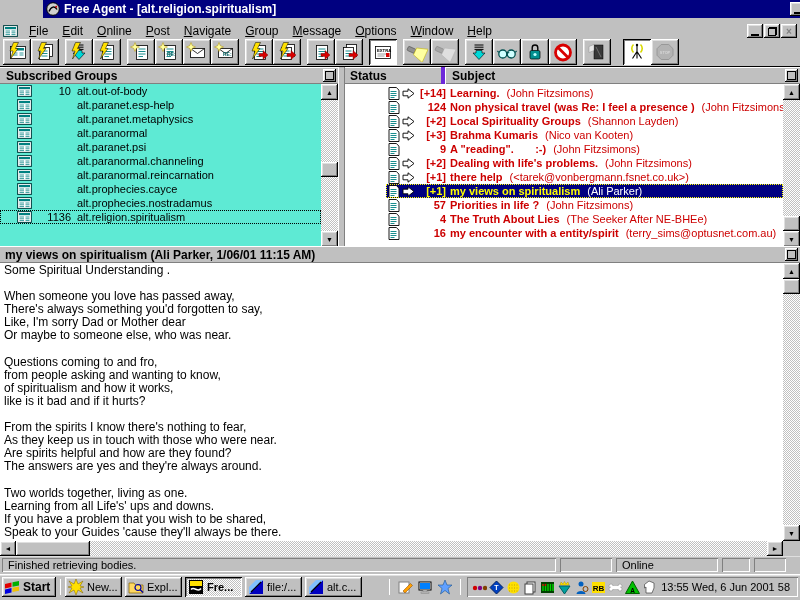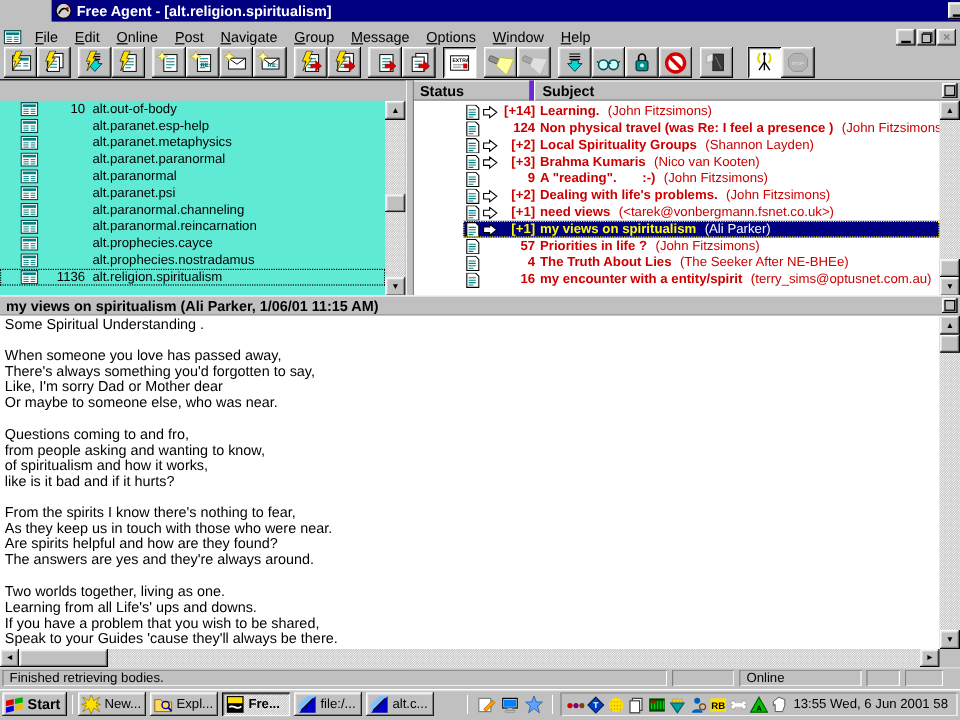--- a/index.html
+++ b/index.html
@@ -382,20 +382,24 @@
     <span class="tbtn raised dis">
         <svg class="tbi">
           <use href="#i-stop"></use>
         </svg>
       </span>
   </div>
 
   <div class="main">
 
     <div class="groups-panel">
+      <div class="panel-header">
+        <span style="padding-left:6px">Subscribed Groups</span>
+        <span class="pbox raised"></span>
+      </div>
       <div class="glist">
         <div class="grow">
             <span class="gpad"></span>
             <svg class="gicon">
               <use href="#i-ng"></use>
             </svg>
             <span class="gcount">10</span>
             <span>alt.out-of-body</span>
           </div>
         <div class="grow">
@@ -406,28 +410,20 @@
             <span class="gcount"></span>
             <span>alt.paranet.esp-help</span>
           </div>
         <div class="grow">
             <span class="gpad"></span>
             <svg class="gicon">
               <use href="#i-ng"></use>
             </svg>
             <span class="gcount"></span>
             <span>alt.paranet.metaphysics</span>
-          </div>
-        <div class="grow">
-            <span class="gpad"></span>
-            <svg class="gicon">
-              <use href="#i-ng"></use>
-            </svg>
-            <span class="gcount"></span>
-            <span>alt.paranet.paranormal</span>
           </div>
         <div class="grow">
             <span class="gpad"></span>
             <svg class="gicon">
               <use href="#i-ng"></use>
             </svg>
             <span class="gcount"></span>
             <span>alt.paranormal</span>
           </div>
         <div class="grow">
@@ -519,21 +515,21 @@
                 </svg></span><span class="mcount">9</span><span class="msubj">A "reading".       :-)</span><span class="mauth">(John Fitzsimons)</span></span></div>
         <div class="mrow"><span class="mstatus"></span><span class="mrow-inner"><span class="micons"><svg class="micon-doc">
                   <use href="#i-mdoc"></use>
                 </svg><svg class="micon-arrow">
                   <use href="#i-tharr"></use>
                 </svg></span><span class="mcount">[+2]</span><span class="msubj">Dealing with life's problems.</span><span class="mauth">(John Fitzsimons)</span></span></div>
         <div class="mrow"><span class="mstatus"></span><span class="mrow-inner"><span class="micons"><svg class="micon-doc">
                   <use href="#i-mdoc"></use>
                 </svg><svg class="micon-arrow">
                   <use href="#i-tharr"></use>
-                </svg></span><span class="mcount">[+1]</span><span class="msubj">need views</span><span class="mauth">(&lt;tarek@vonbergmann.fsnet.co.uk&gt;)</span></span></div>
+                </svg></span><span class="mcount">[+1]</span><span class="msubj">there help</span><span class="mauth">(&lt;tarek@vonbergmann.fsnet.co.uk&gt;)</span></span></div>
         <div class="mrow sel"><span class="mstatus"></span><span class="mrow-inner"><span class="micons"><svg class="micon-doc">
                   <use href="#i-mdoc"></use>
                 </svg><svg class="micon-arrow">
                   <use href="#i-tharr"></use>
                 </svg></span><span class="mcount">[+1]</span><span class="msubj">my views on spiritualism</span><span class="mauth">(Ali Parker)</span></span></div>
         <div class="mrow"><span class="mstatus"></span><span class="mrow-inner"><span class="micons"><svg class="micon-doc">
                   <use href="#i-mdoc"></use>
                 </svg></span><span class="mcount">57</span><span class="msubj">Priorities in life ?</span><span class="mauth">(John Fitzsimons)</span></span></div>
         <div class="mrow"><span class="mstatus"></span><span class="mrow-inner"><span class="micons"><svg class="micon-doc">
                   <use href="#i-mdoc"></use>

